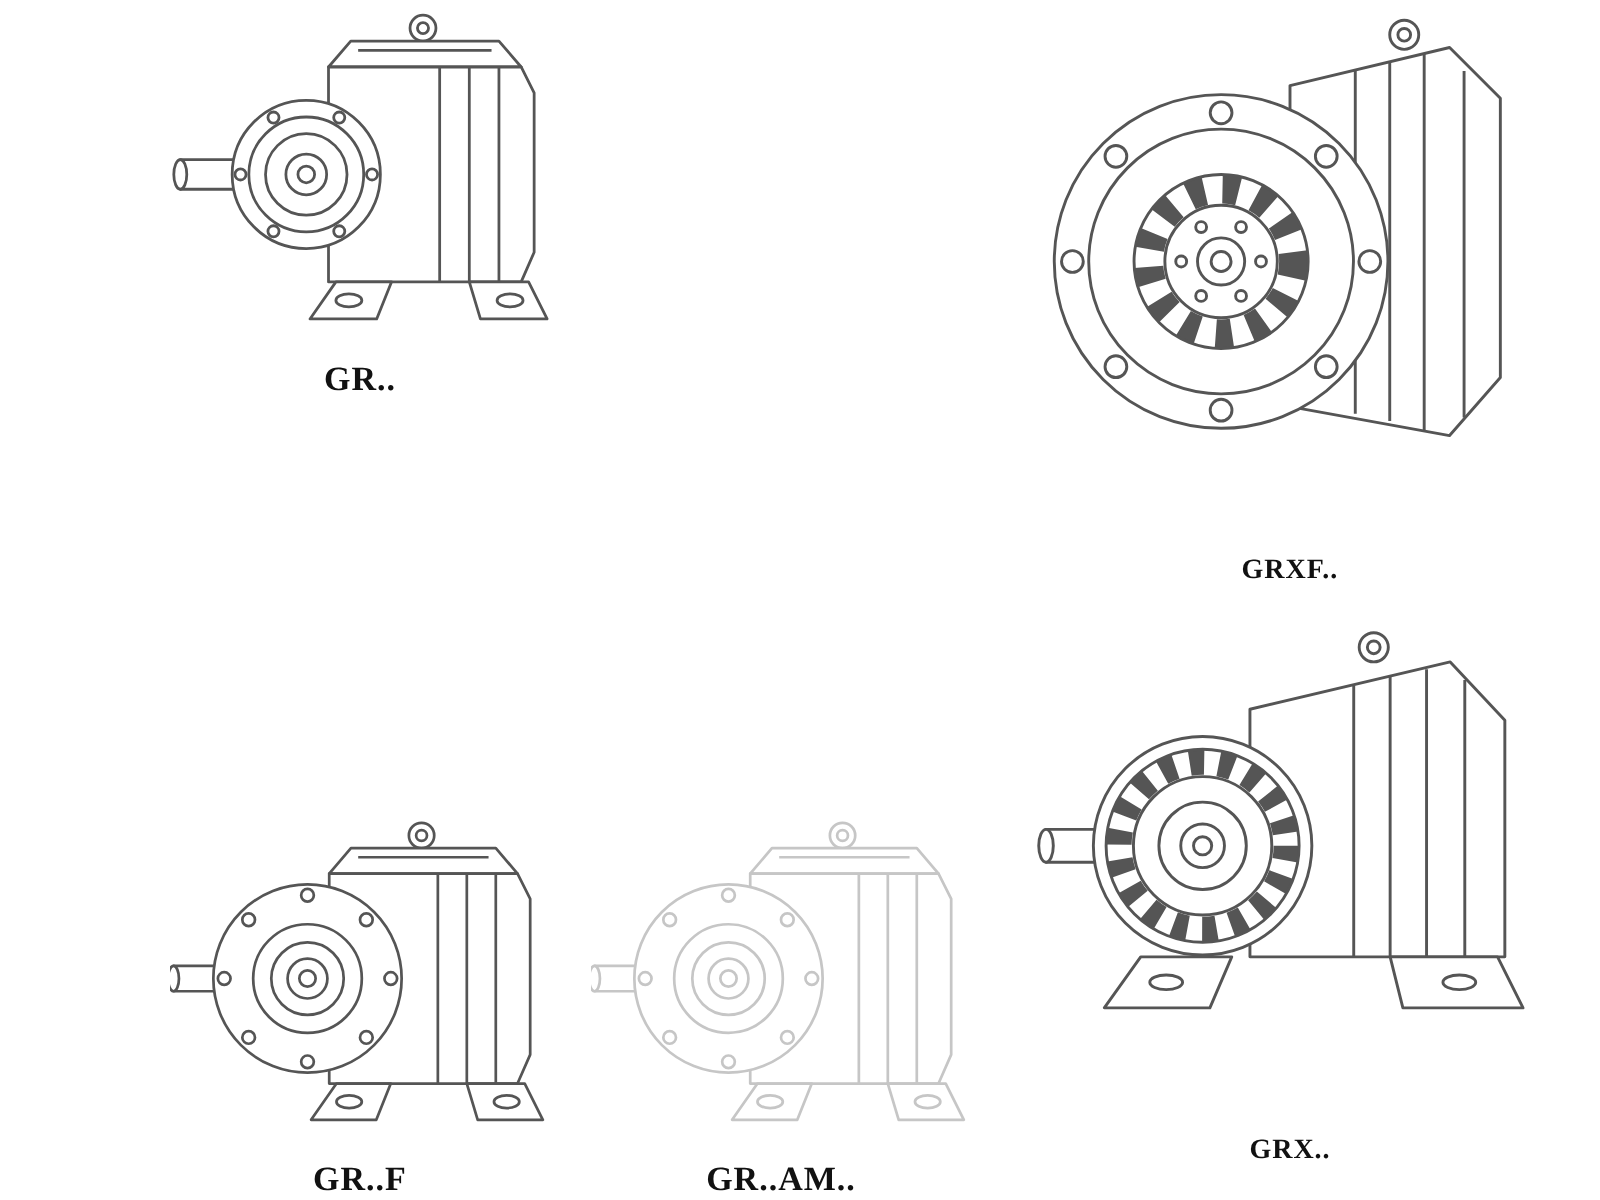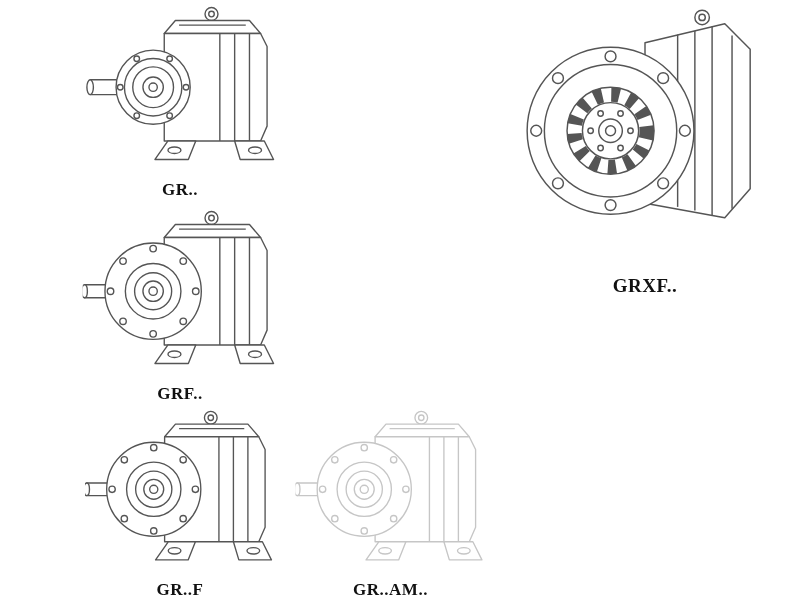--- a/index.html
+++ b/index.html
@@ -39,21 +39,21 @@
     flex:0 0 24px;
     display:flex;
     align-items:center;
     justify-content:center;
     font-weight:700;
     font-size:17px;
     letter-spacing:.5px;
     color:var(--label);
     white-space:nowrap;
   }
-  figcaption.model-label.lg{ font-size:19px; }
+  figcaption.model-label.lg{ font-size:14px; }
   .defs-svg{position:absolute;width:0;height:0;overflow:hidden;}
 </style>
 </head>
 <body>
 
 <div class="page">
 
   <svg class="defs-svg" aria-hidden="true">
     <defs>
 
@@ -188,36 +188,36 @@
   </figure>
 
 
   <figure class="cell" style="left:500px;top:2px;width:290px;height:296px">
     <svg class="drawing" viewBox="0 0 300 300">
       <use href="#sym-gb-flange-front"></use>
     </svg>
     <figcaption class="model-label lg">GRXF..</figcaption>
   </figure>
 
-  <figure class="cell" style="left:75px;top:206px;width:210px;height:200px">
-    <svg class="drawing" viewBox="0 0 210 190">
-      <use href="#sym-gb-flange-side"></use>
-    </svg>
-    <figcaption class="model-label">GRF..</figcaption>
-  </figure>
 
 
   <figure class="cell" style="left:75px;top:406px;width:210px;height:196px">
     <svg class="drawing" viewBox="0 0 210 190">
       <use href="#sym-gb-flange-side"></use>
     </svg>
     <figcaption class="model-label">GR..F</figcaption>
   </figure>
 
   <figure class="cell" style="left:288px;top:406px;width:205px;height:196px">
     <svg class="drawing faint" viewBox="0 0 210 190">
       <use href="#sym-gb-flange-side"></use>
     </svg>
     <figcaption class="model-label">GR..AM..</figcaption>
   </figure>
 
+  <figure class="cell" style="left:500px;top:300px;width:290px;height:288px">
+    <svg class="drawing" viewBox="0 0 300 290">
+      <use href="#sym-gb-foot-front"></use>
+    </svg>
+    <figcaption class="model-label lg">GRX..</figcaption>
+  </figure>
 
 </div>
 
 </body></html>

